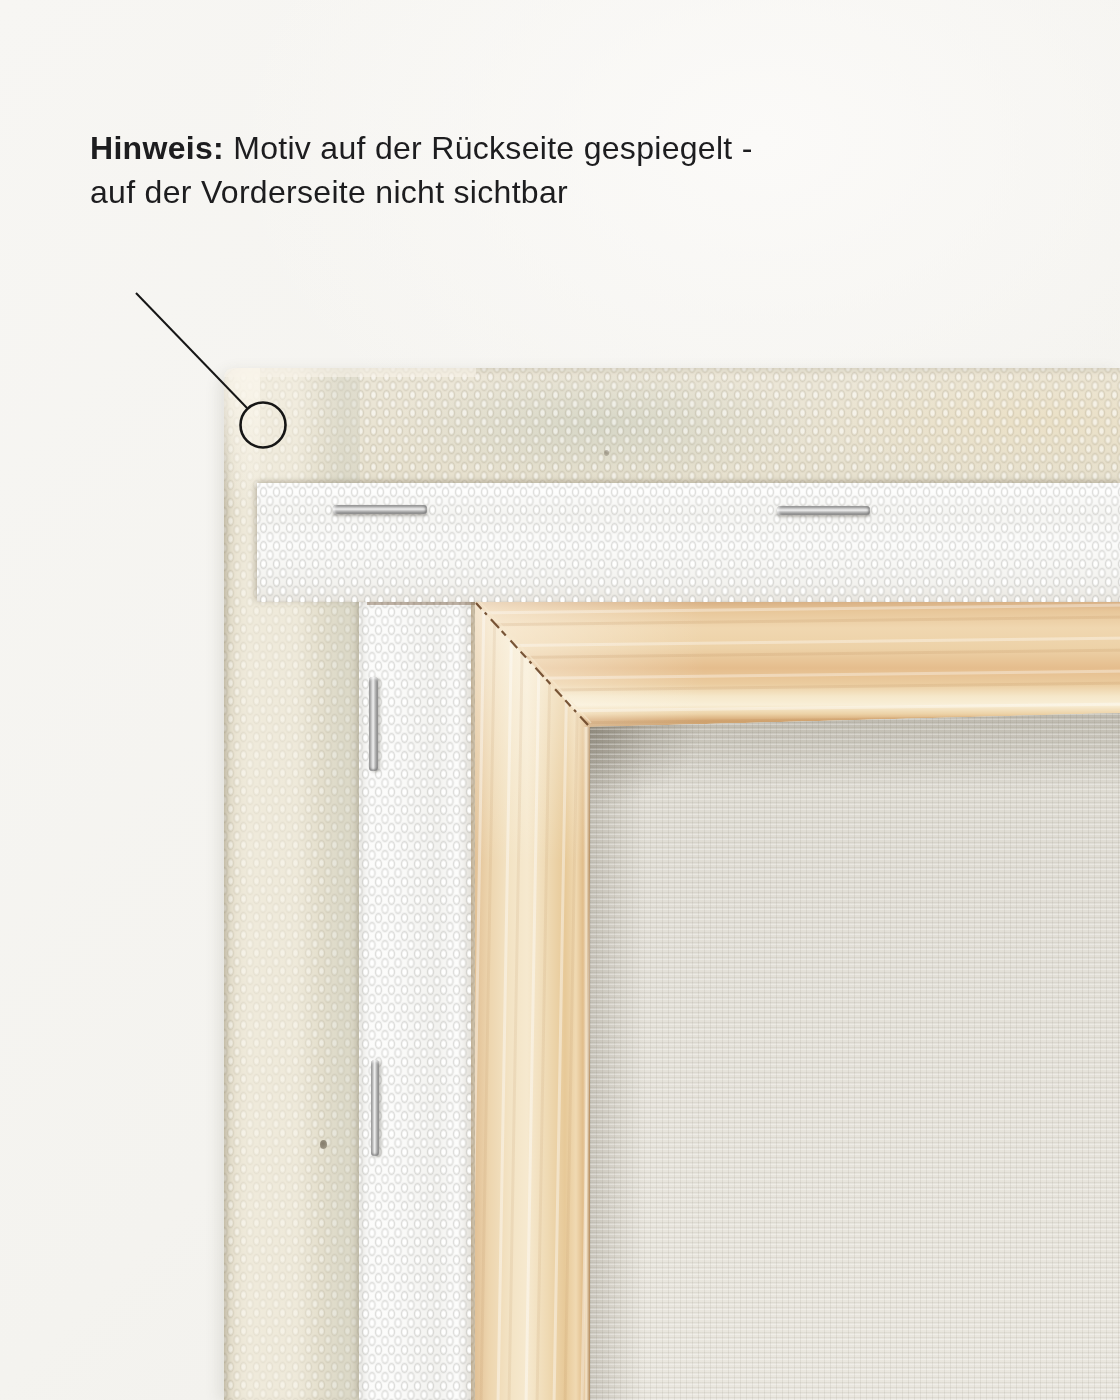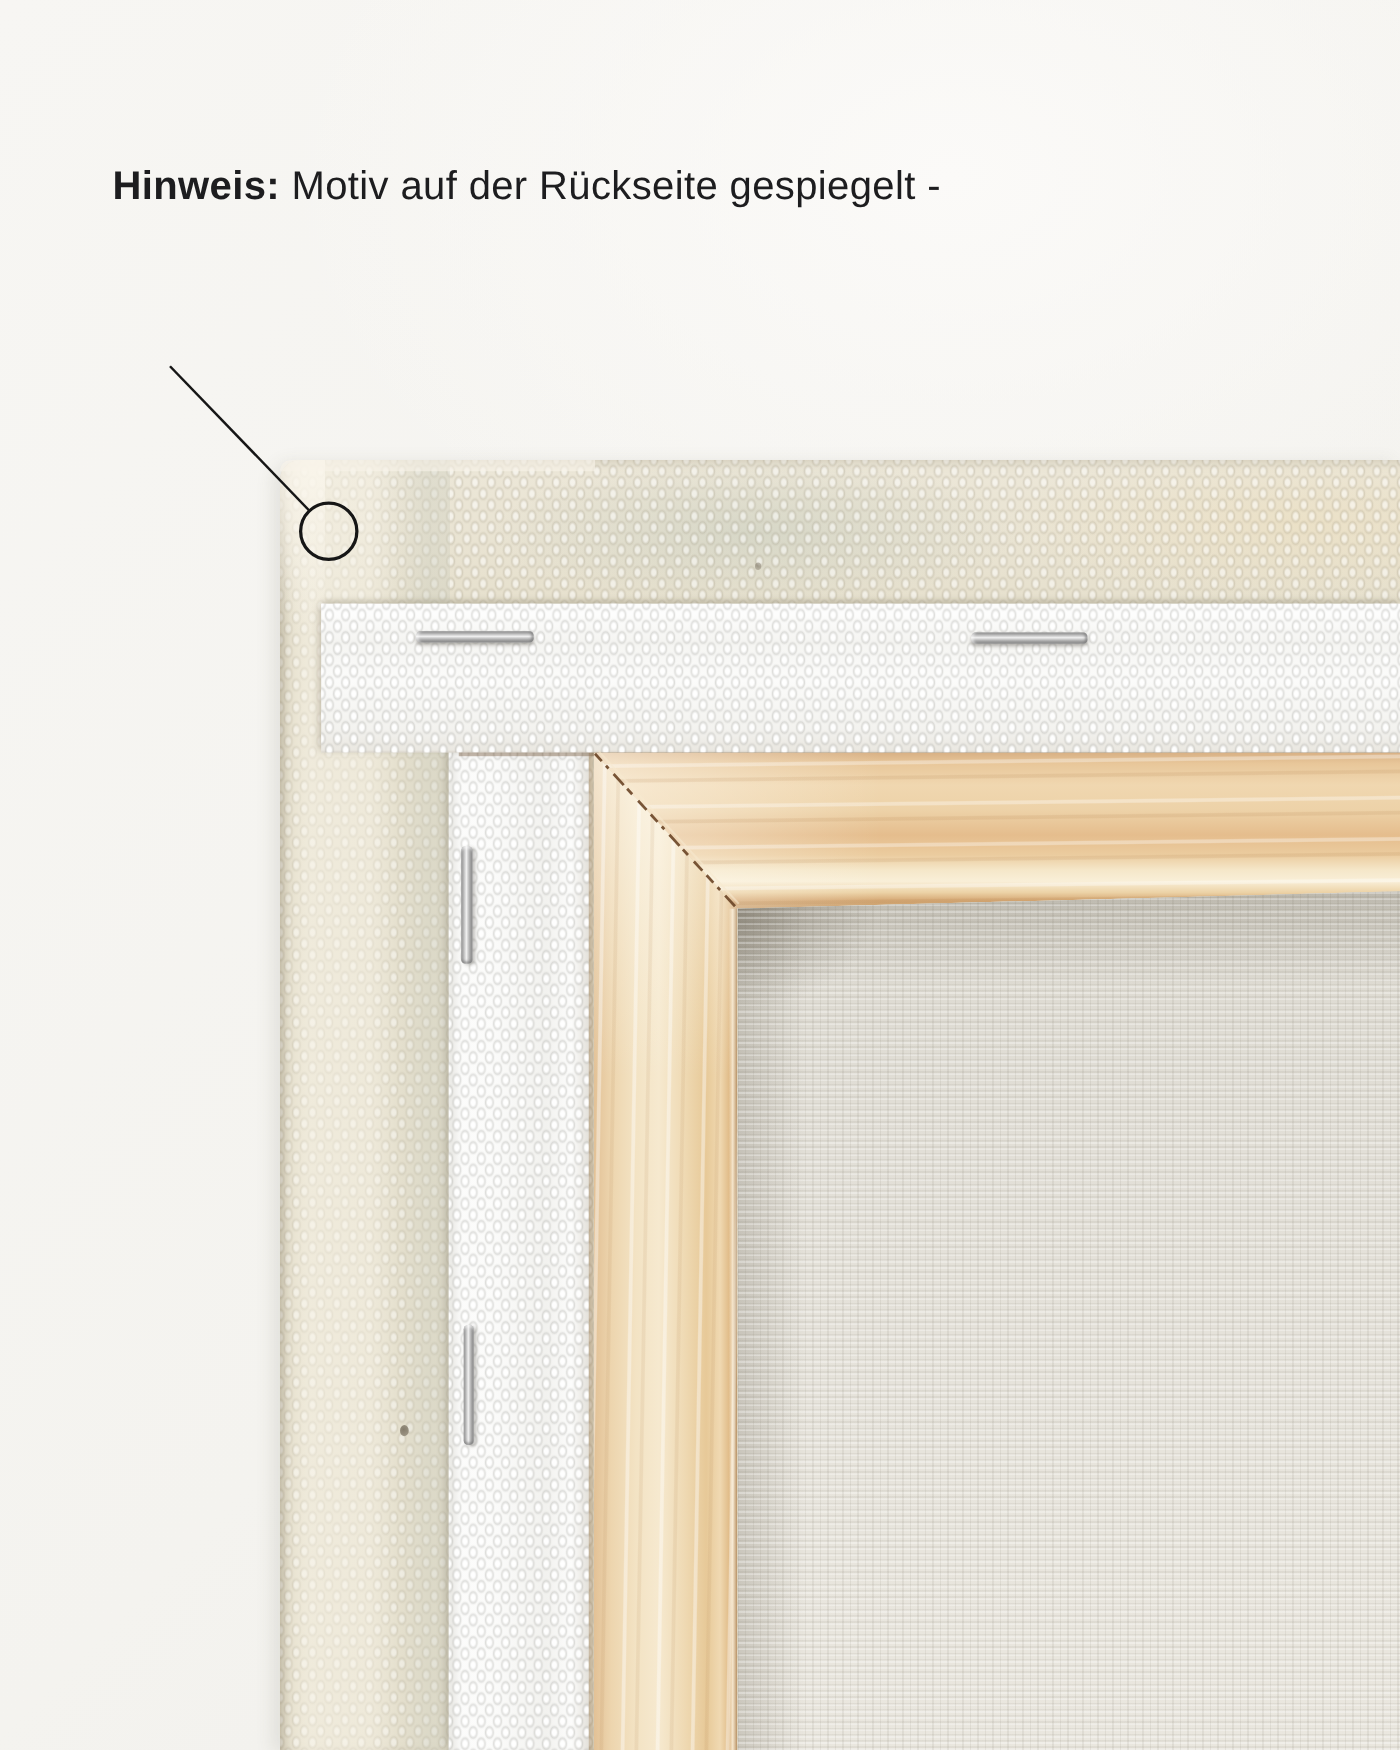--- a/index.html
+++ b/index.html
@@ -154,16 +154,17 @@
 
   <svg class="overlay" width="1120" height="1400" viewBox="0 0 1120 1400">
     <line x1="479" y1="601" x2="591" y2="723" stroke="#f7ead0" stroke-width="1.5" opacity="0.55"></line>
     <line x1="476" y1="603" x2="588" y2="725" stroke="#6b4526" stroke-width="2.2" stroke-dasharray="8 5 3 6 12 4 6 7 10 5" opacity="0.9"></line>
     <line x1="136" y1="293" x2="247" y2="408" stroke="#161616" stroke-width="2"></line>
     <circle cx="263" cy="425" r="22.5" fill="none" stroke="#161616" stroke-width="2.6"></circle>
   </svg>
 
   <div class="note note-de">
     <span class="row"><span class="b">Hinweis:</span> <span>Motiv auf der Rückseite gespiegelt -</span></span>
+    <span class="row">auf der Vorderseite nicht sichtbar</span>
   </div>
 
 
 </div>
 
 </body></html>

